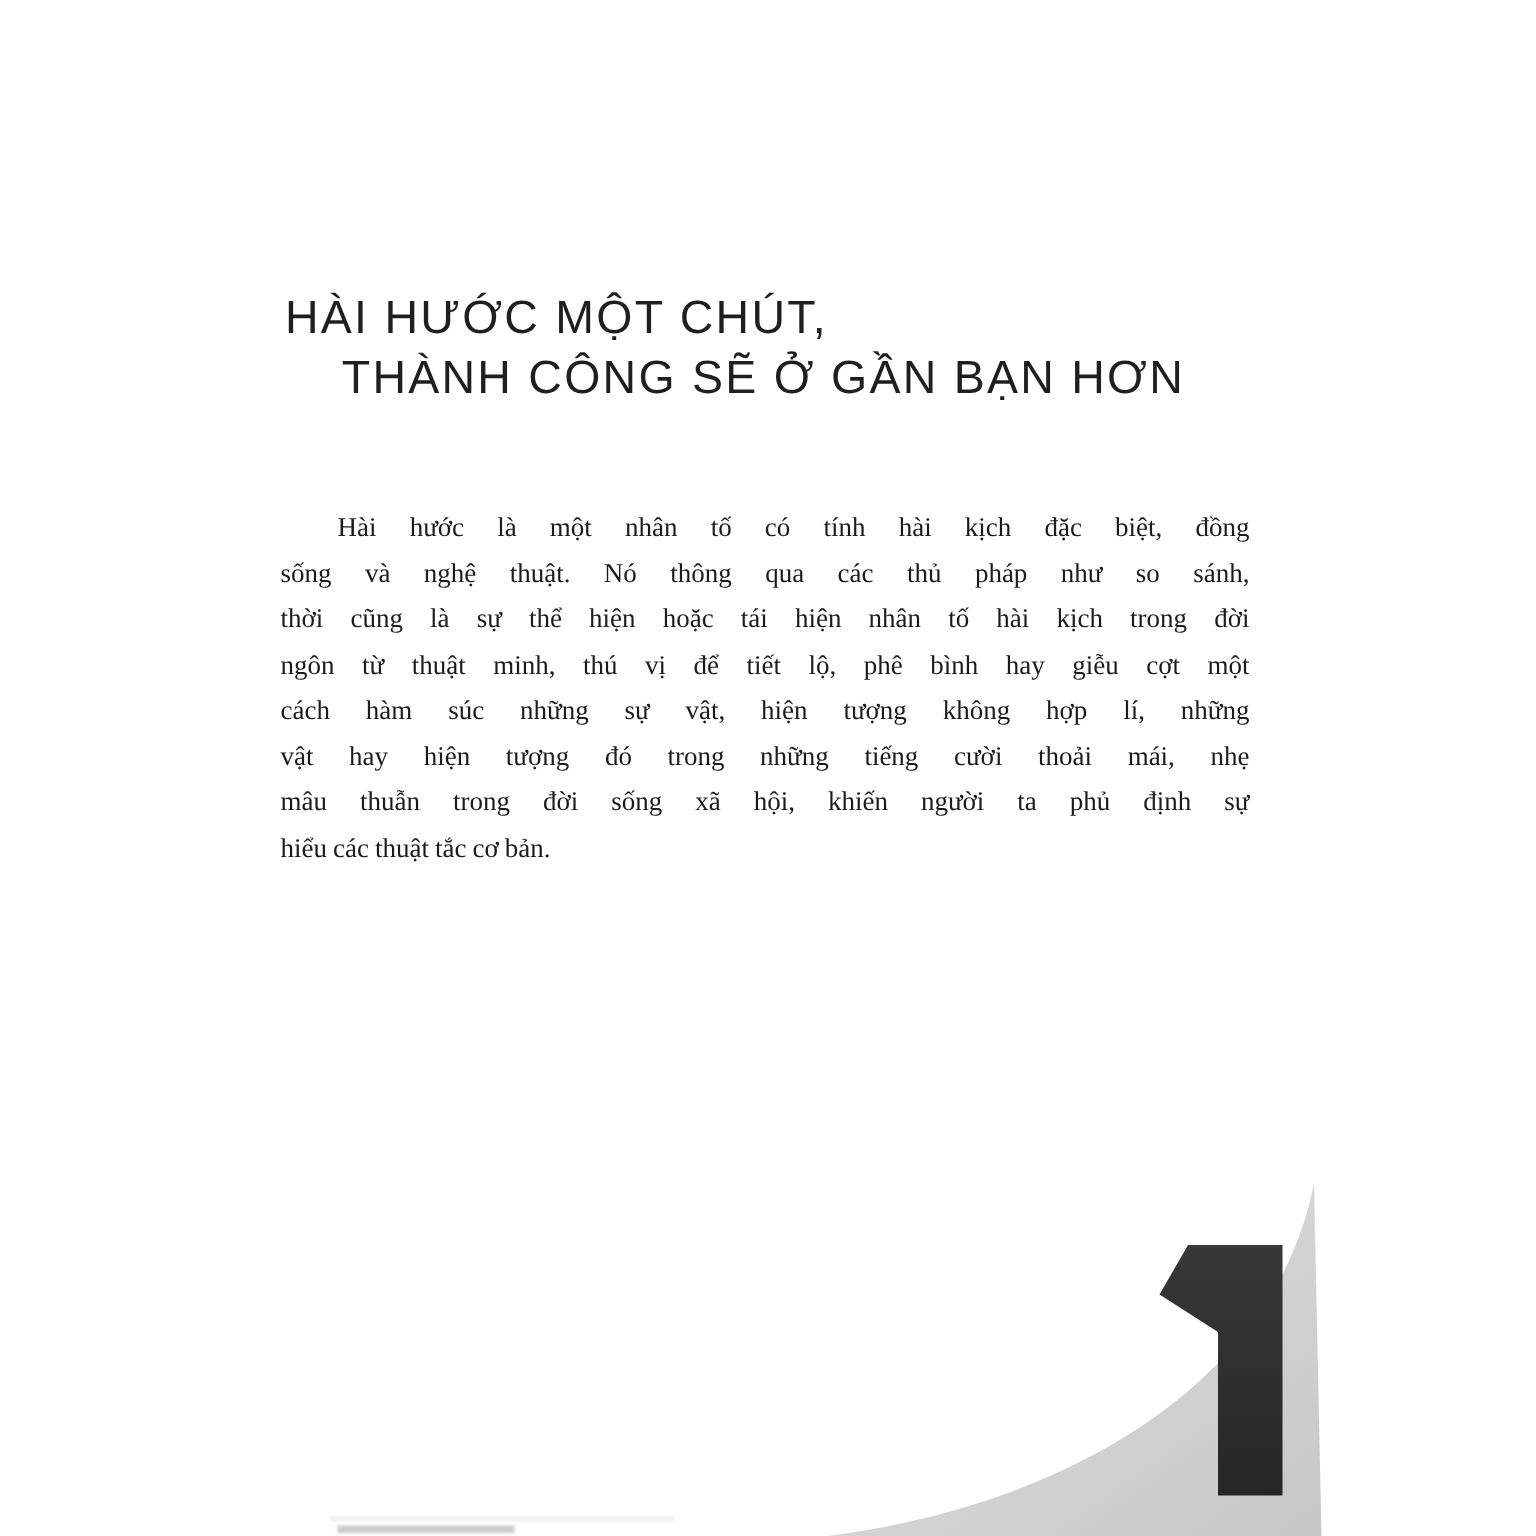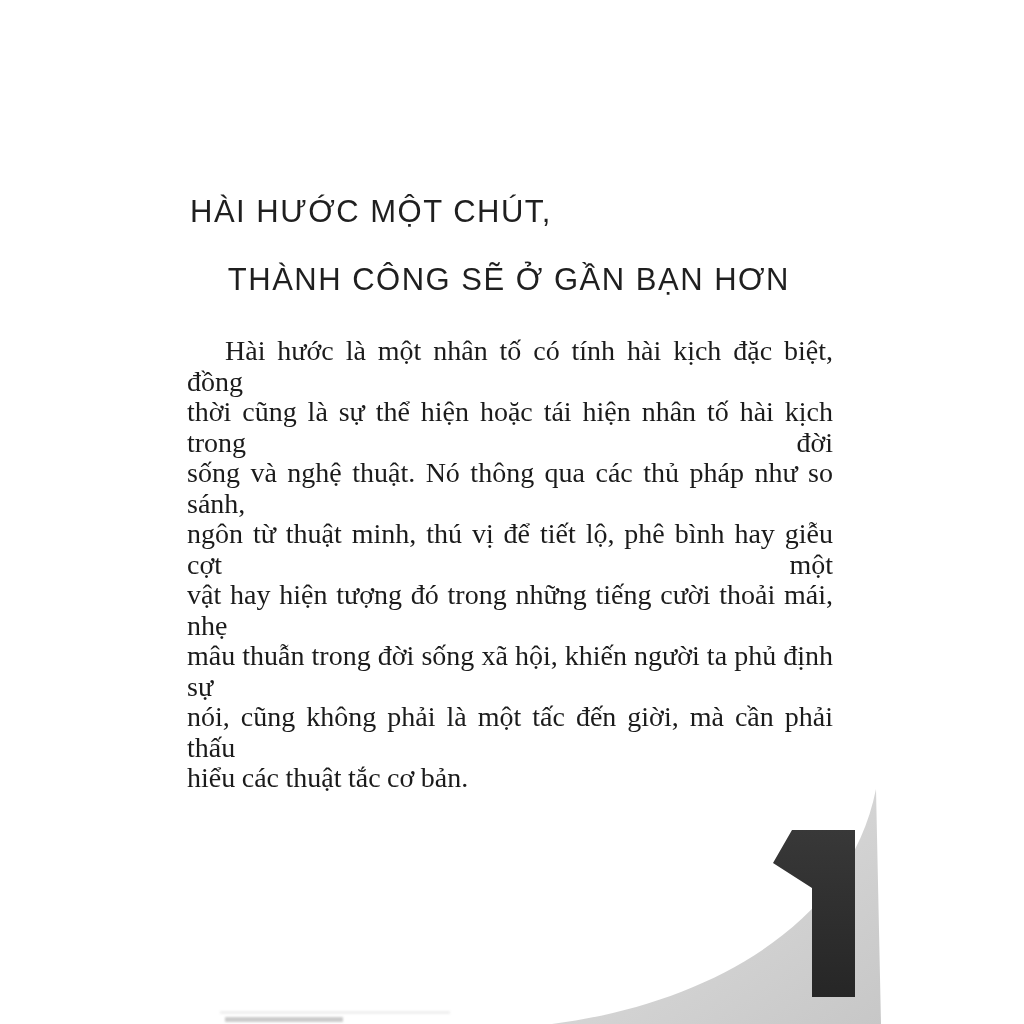--- a/index.html
+++ b/index.html
@@ -27,30 +27,30 @@
     font-family: "Liberation Sans", sans-serif;
     font-weight: 400;
   }
   .chapter-title .t-line {
     font-size: 31px;
     line-height: 40px;
     letter-spacing: 1.5px;
     white-space: nowrap;
   }
   .chapter-title .t-line.l1 { text-align: left; }
-  .chapter-title .t-line.l2 { text-align: right; margin-top: 28px; }
+  .chapter-title .t-line.l2 { text-align: right; margin-top: 0; }
 
   
   .body-paragraph {
     position: absolute;
     left: 187px;
     top: 336px;
     width: 646px;
     color: #1b1b1b;
-    font-size: 28px;
+    font-size: 18px;
     line-height: 30.5px;
   }
   .body-paragraph .body-line {
     text-align: justify;
     text-align-last: justify;
     word-spacing: -0.5px;
     white-space: normal;
   }
   .body-paragraph .body-line.first { text-indent: 38px; }
   .body-paragraph .body-line.last  { text-align-last: left; }
@@ -94,26 +94,26 @@
 
 <div id="page">
 
   <div class="chapter-title">
     <div class="t-line l1">HÀI HƯỚC MỘT CHÚT,</div>
     <div class="t-line l2">THÀNH CÔNG SẼ Ở GẦN BẠN HƠN</div>
   </div>
 
   <div class="body-paragraph">
       <div class="body-line first">Hài hước là một nhân tố có tính hài kịch đặc biệt, đồng</div>
+      <div class="body-line">sống và nghệ thuật. Nó thông qua các thủ pháp như so sánh,</div>
       <div class="body-line">thời cũng là sự thể hiện hoặc tái hiện nhân tố hài kịch trong đời</div>
-      <div class="body-line">sống và nghệ thuật. Nó thông qua các thủ pháp như so sánh,</div>
       <div class="body-line">ngôn từ thuật minh, thú vị để tiết lộ, phê bình hay giễu cợt một</div>
+      <div class="body-line">cách hàm súc những sự vật, hiện tượng không hợp lí, những</div>
       <div class="body-line">vật hay hiện tượng đó trong những tiếng cười thoải mái, nhẹ</div>
       <div class="body-line">mâu thuẫn trong đời sống xã hội, khiến người ta phủ định sự</div>
-      <div class="body-line">nói, cũng không phải là một tấc đến giời, mà cần phải thấu</div>
       <div class="body-line last">hiểu các thuật tắc cơ bản.</div>
     </div>
 
   <div class="chapter-number-graphic">
     <span class="sr-only">1</span>
     <svg width="350" height="244" viewBox="540 780 350 244" xmlns="http://www.w3.org/2000/svg">
       <defs>
         <linearGradient id="wedgeGrad" x1="0" y1="0" x2="1" y2="1">
           <stop offset="0" stop-color="#e2e2e2"></stop>
           <stop offset="0.55" stop-color="#d3d3d3"></stop>

